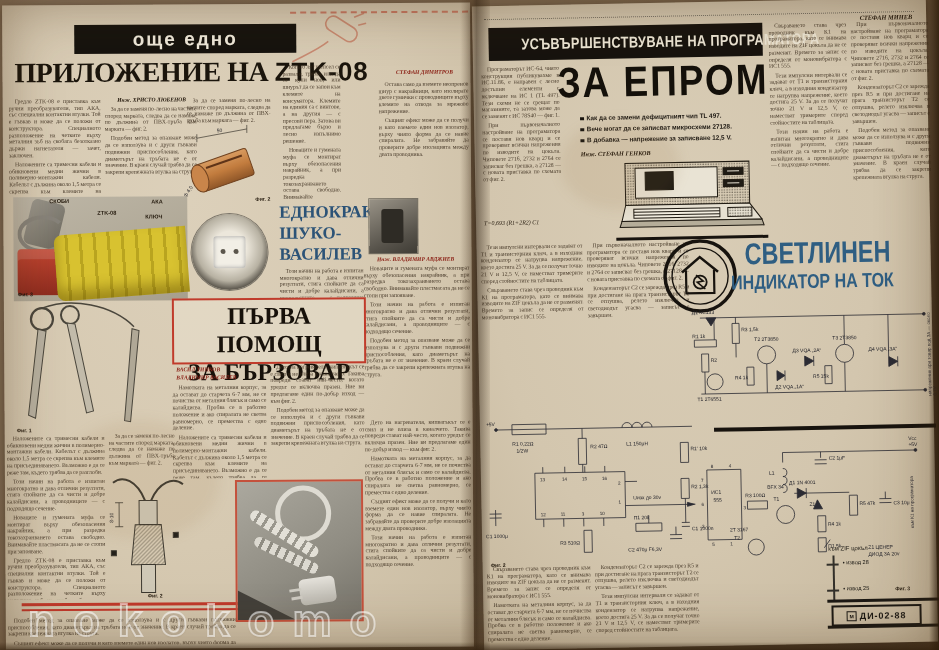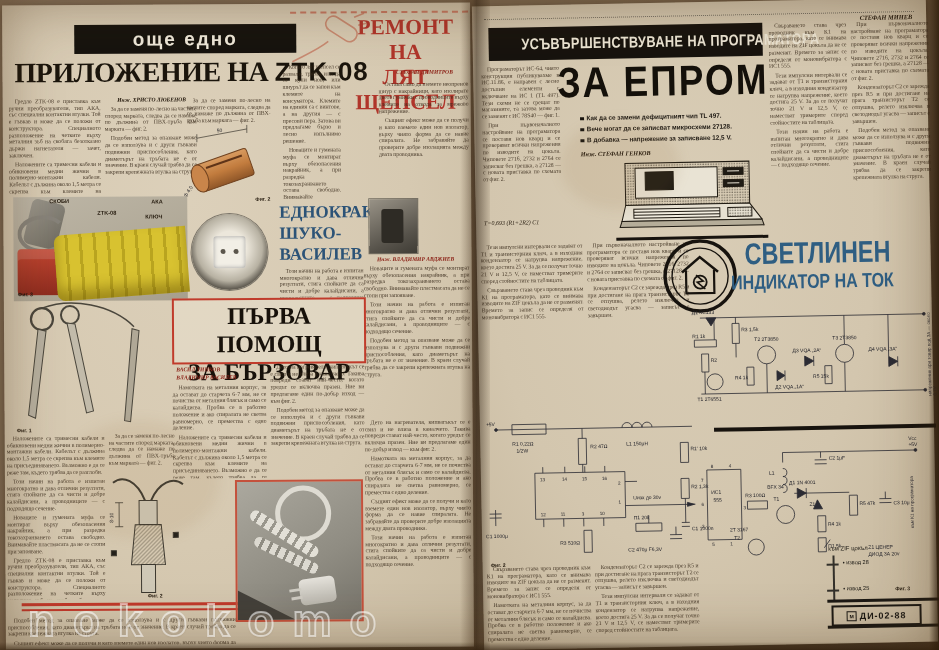--- a/index.html
+++ b/index.html
@@ -121,24 +121,20 @@
     </div>
 
     <svg class="abs" style="left:286px;top:8px;" width="78" height="54">
       <g stroke="#c0684f" stroke-width="1.6" fill="none" opacity=".65">
         <path d="M4,50 C20,42 30,38 40,30"></path>
         <rect x="36" y="10" width="34" height="15" rx="7" transform="rotate(33 53 18)"></rect>
         <line x1="66" y1="6" x2="76" y2="2"></line>
           <line x1="70" y1="14" x2="78" y2="12"></line>
       </g>
     </svg>
-    <div class="abs h-serif h-red" style="left:338px;top:12px;width:130px;font-size:21.5px;line-height:25px;text-align:center;">
-      <div>РЕМОНТ НА</div>
-      <div>ЛЯТ ЩЕПСЕЛ</div>
-    </div>
     <div class="abs by red" style="left:376px;top:66px;width:92px;text-align:center;">СТЕФАН ДИМИТРОВ</div>
     <div class="abs tcol" style="left:280px;top:60px;width:58px;height:138px;">
       <p>Когато лят щепсел се развали, трябва или да се купи нов, или шнурът да се запои към клемите на консуматора. Клемите на единия са с винтове, а на другия — с пресови пера. Затова ви предлагаме бързо и лесно изпълнимо решение.</p>
         <p>Новаците и гумената муфа се монтират върху обезопасения накрайник, а при разредка токозахранването остава свободно. Внимавайте пластмасата да не се стопи при запояване.</p>
     </div>
     <div class="abs tcol" style="left:376px;top:78px;width:90px;height:118px;">
       <p>Остава само да вземете неопренов шнур с накрайници, като изолирате двете гумички с проводниците върху клемите на отвода за мрежово напрежение.</p>
         <p>Същият ефект може да се получи и като вземете един нов изолатор, върху чиято форма да се навие спиралата. Не забравяйте да проверите добре изолацията между двата проводника.</p>
     </div>
 

